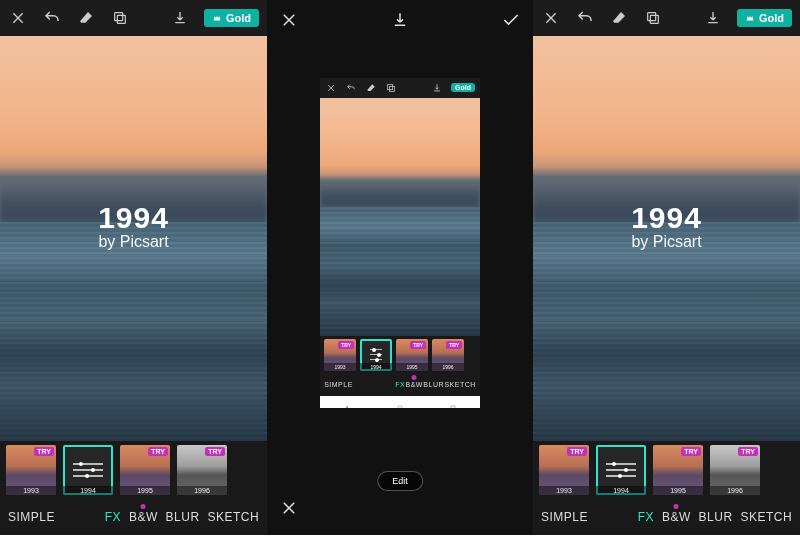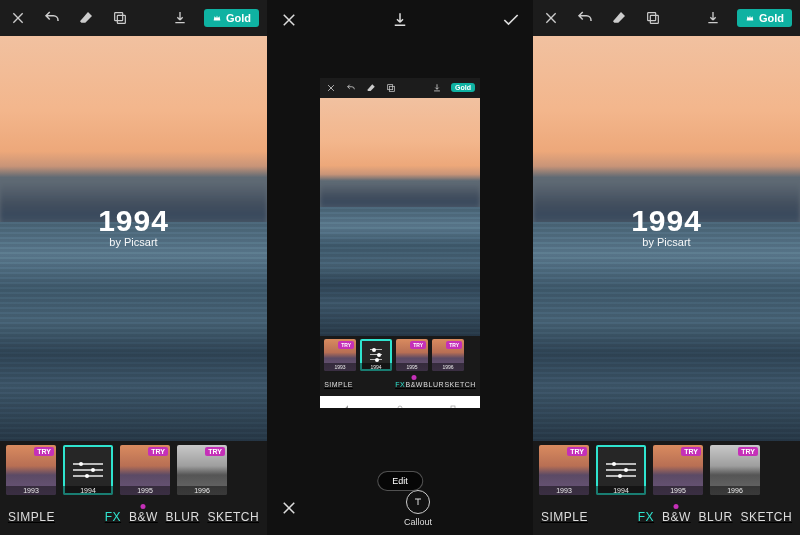--- a/index.html
+++ b/index.html
@@ -59,21 +59,21 @@
   .sea::after{
     content:""; position:absolute; inset:0;
     background: repeating-linear-gradient(to bottom, rgba(255,255,255,0.04) 0 2px, rgba(0,0,0,0.05) 2px 5px);
     mix-blend-mode: overlay;
   }
   .brand {
     position:absolute; left:50%; top:47%; transform:translate(-50%,-50%);
     text-align:center; color:#fff;
   }
   .brand .yr { font-size:30px; font-weight:700; letter-spacing:1px; }
-  .brand .by { font-size:11px; margin-top:-2px; opacity:0.95; }
+  .brand .by { font-size:16px; margin-top:-2px; opacity:0.95; }
 
   
   .filters {
     height: 58px; background:#191919;
     display:flex; align-items:center; gap:7px; padding:0 6px;
     overflow:hidden;
   }
   .thumb {
     position:relative; width:50px; height:50px; flex:0 0 auto;
     border-radius:2px; overflow:hidden;
@@ -96,21 +96,21 @@
   }
   .thumb.selected .sliders span{ height:2px; background:#bbb; position:relative; }
   .thumb.selected .sliders span::after{ content:""; position:absolute; width:4px; height:4px; background:#fff; top:-1px; border-radius:50%; }
   .thumb.selected .sliders span:nth-child(1)::after{ left:20%; }
   .thumb.selected .sliders span:nth-child(2)::after{ left:60%; }
   .thumb.selected .sliders span:nth-child(3)::after{ left:40%; }
 
   
   .cats {
     height:36px; background:#191919; display:flex; align-items:center;
-    justify-content:space-around; padding:0 4px;text-decoration:underline;
+    justify-content:space-around; padding:0 4px;
   }
   .cat { color:#ddd; font-size:12px; font-weight:500; letter-spacing:0.5px; position:relative; }
   .cat.active { color:#2fe4cf;margin-left:42px; }
   .dot-ind { position:absolute; width:5px; height:5px; background:#c530b8; border-radius:50%; top:-6px; left:50%; transform:translateX(-50%); }
 
   
   .panel-b .toolbar-mid {
     height:40px; background:#111; display:flex; align-items:center; justify-content:space-between; padding:0 12px;
   }
   .panel-b .preview {
@@ -328,28 +328,20 @@
   </div>
 
   <div class="toolbar-mid" style="height:36px"></div>
 
   <div class="bottom-tools">
     <div class="bt-close">
         <svg viewBox="0 0 24 24" width="18" height="18" stroke="#ddd" stroke-width="2" fill="none">
           <path d="M5 5l14 14M19 5L5 19"></path>
         </svg>
       </div>
-    <div class="bt-item">
-      <div class="bt-ico round">
-          <svg viewBox="0 0 24 24" width="12" height="12" stroke="#ddd" stroke-width="2" fill="none">
-            <path d="M6 6h12M12 6v12"></path>
-          </svg>
-        </div>
-      <span class="bt-lbl">Callout</span>
-    </div>
   </div>
 </div>
 
 <div class="panel panel-c">
   <div class="toolbar">
     <div class="tb-icn">
         <svg viewBox="0 0 24 24" width="16" height="16" stroke="#ccc" stroke-width="2" fill="none">
           <path d="M5 5l14 14M19 5L5 19"></path>
         </svg>
       </div>

